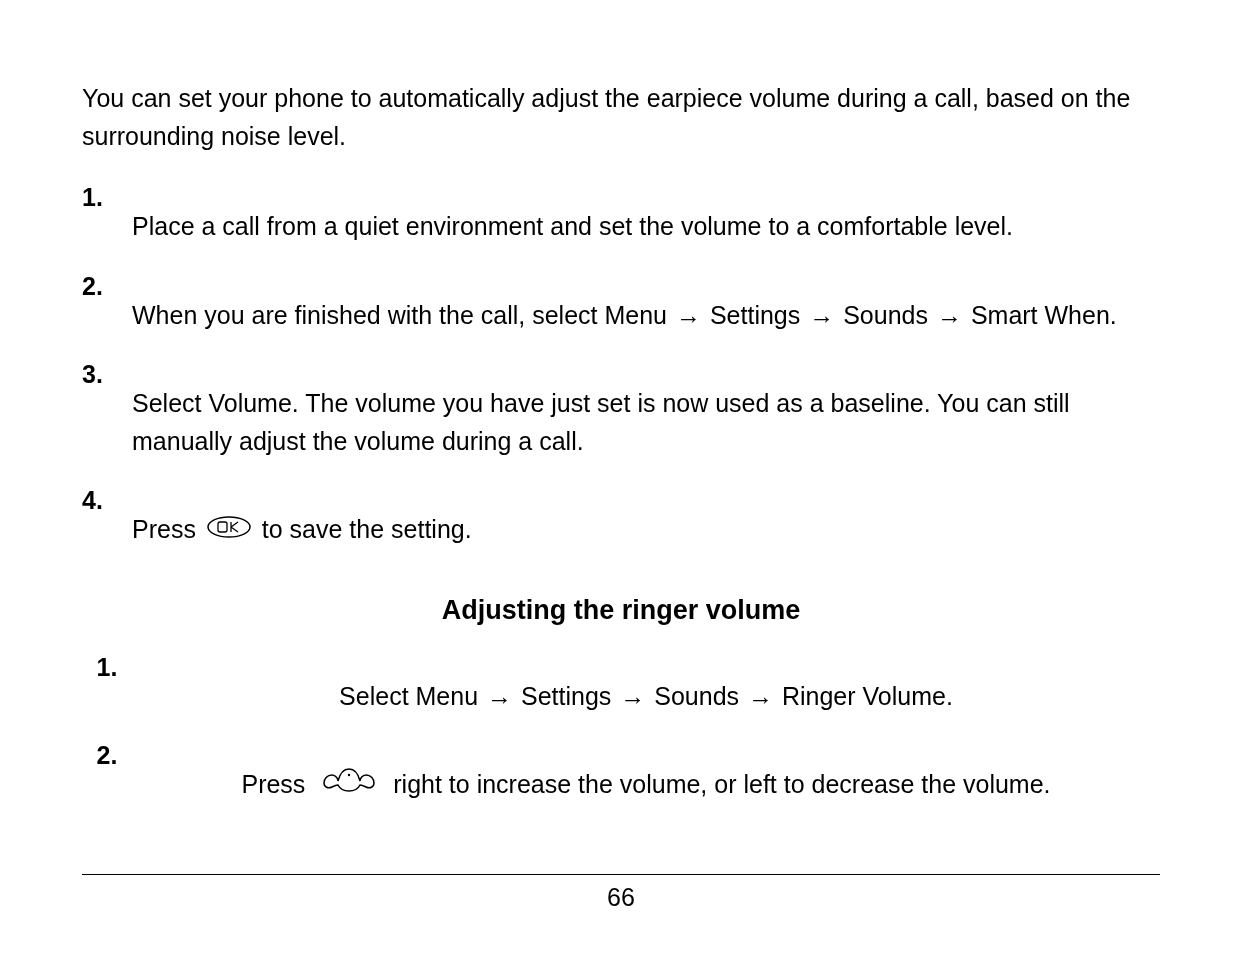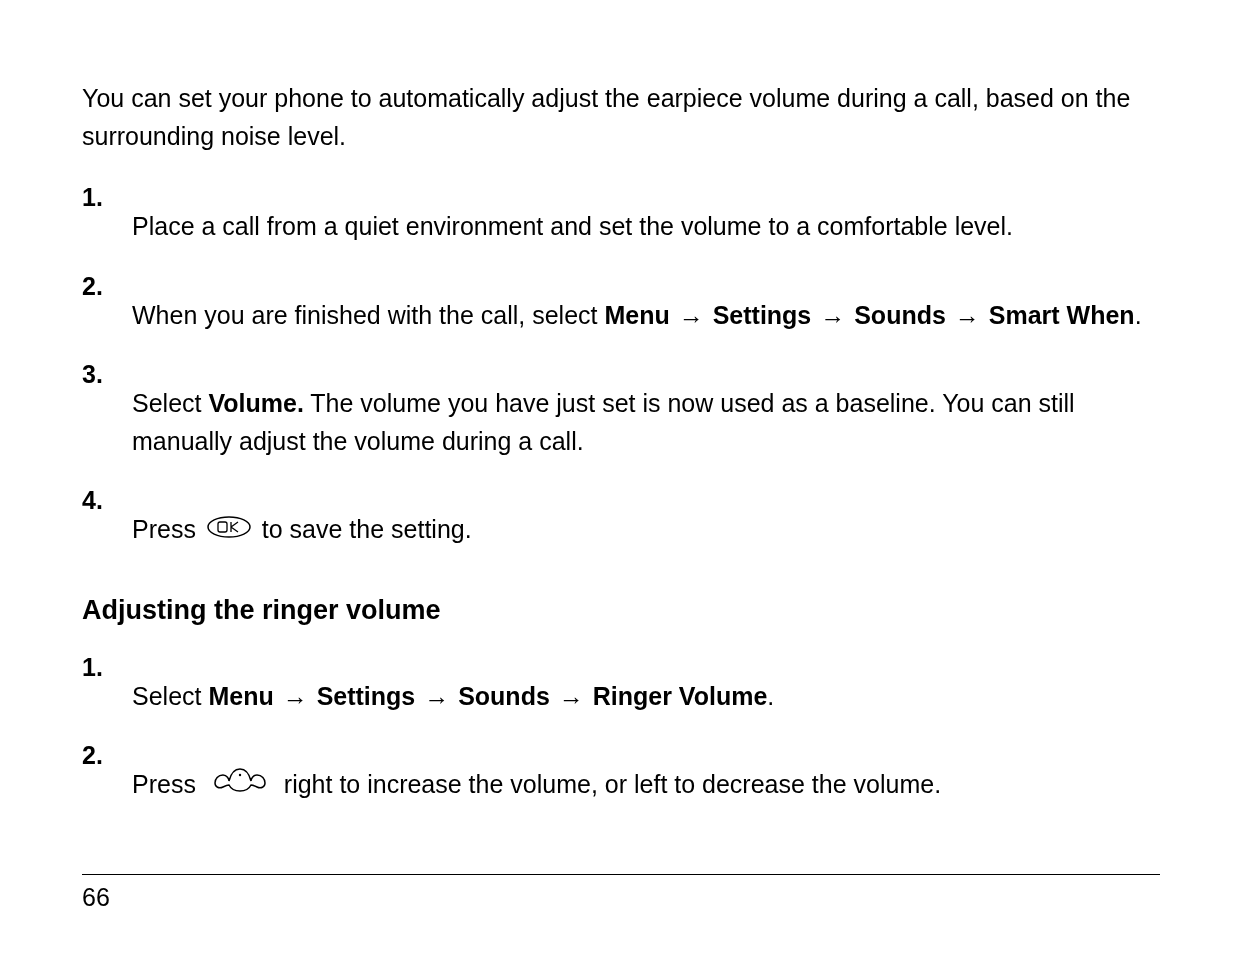--- a/index.html
+++ b/index.html
@@ -39,21 +39,21 @@
     ol li .num {
       font-weight: bold;
       min-width: 50px;
       flex-shrink: 0;
     }
     ol li .txt {
       flex: 1;
       margin-top: 29px;
     }
     .b {
-      font-weight: bold;
+      font-weight: normal;
     }
     .arrow {
       font-family: "Arial", sans-serif;
       padding: 0 2px;
     }
     .ok-icon {
       display: inline-block;
       vertical-align: middle;
       margin: 0 4px;
       position: relative;
@@ -67,25 +67,26 @@
       top: -2px;
     }
     .footer {
       position: absolute;
       bottom: 42px;
       left: 82px;
       right: 75px;
       border-top: 1px solid #000;
       padding-top: 8px;
       display: flex;
-      justify-content: space-between;
+      justify-content: center;
       font-size: 25px;
     }
     .section-2 {
       margin-top: 36px;
+      text-align: center;
     }
   </style>
 </head>
 <body>
 
 <div class="content">
 
 
   <p class="intro">You can set your phone to automatically adjust the earpiece volume during a call, based on the surrounding noise level.</p>
 

